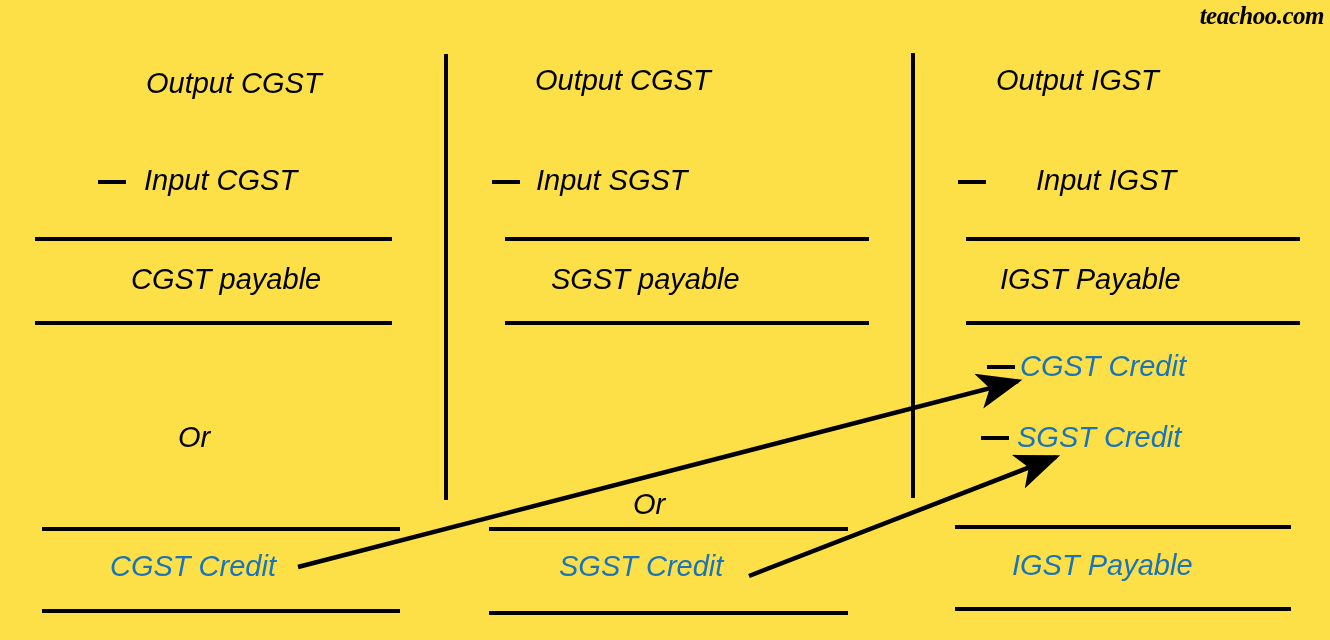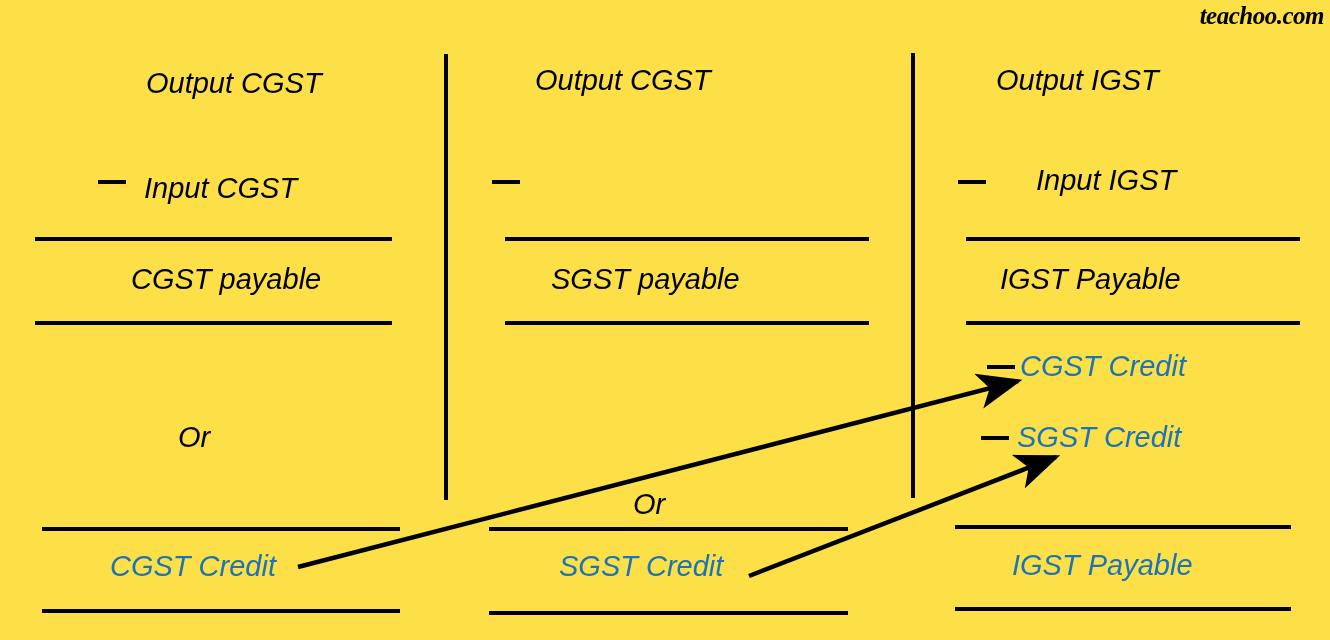--- a/index.html
+++ b/index.html
@@ -81,35 +81,36 @@
 <div id="canvas">
 
   <div class="watermark">teachoo.com</div>
 
   <div class="vdiv" id="vdiv-1"></div>
   <div class="vdiv" id="vdiv-2"></div>
 
   <div class="t" style="left:146px; top:69px;">Output CGST</div>
 
   <div class="dash" style="left:98px; top:180px;"></div>
-  <div class="t" style="left:144px; top:174px;">Input CGST</div>
+  <div class="t" style="left:144px; top:166px;">Input CGST</div>
 
   <div class="rule" style="left:35px; top:237px; width:357px;"></div>
   <div class="t" style="left:131px; top:265px;">CGST payable</div>
   <div class="rule" style="left:35px; top:321px; width:357px;"></div>
 
   <div class="t" style="left:178px; top:423px;">Or</div>
 
   <div class="rule" style="left:42px; top:527px; width:358px;"></div>
   <div class="t blue" style="left:110px; top:552px;">CGST Credit</div>
   <div class="rule" style="left:42px; top:609px; width:358px;"></div>
 
   <div class="t" style="left:535px; top:66px;">Output CGST</div>
 
   <div class="dash" style="left:492px; top:180px;"></div>
+  <div class="t" style="left:536px; top:166px;">Input SGST</div>
 
   <div class="rule" style="left:505px; top:237px; width:364px;"></div>
   <div class="t" style="left:551px; top:265px;">SGST payable</div>
   <div class="rule" style="left:505px; top:321px; width:364px;"></div>
 
   <div class="t" style="left:633px; top:490px;">Or</div>
 
   <div class="rule" style="left:489px; top:527px; width:359px;"></div>
   <div class="t blue" style="left:559px; top:552px;">SGST Credit</div>
   <div class="rule" style="left:489px; top:611px; width:359px;"></div>

